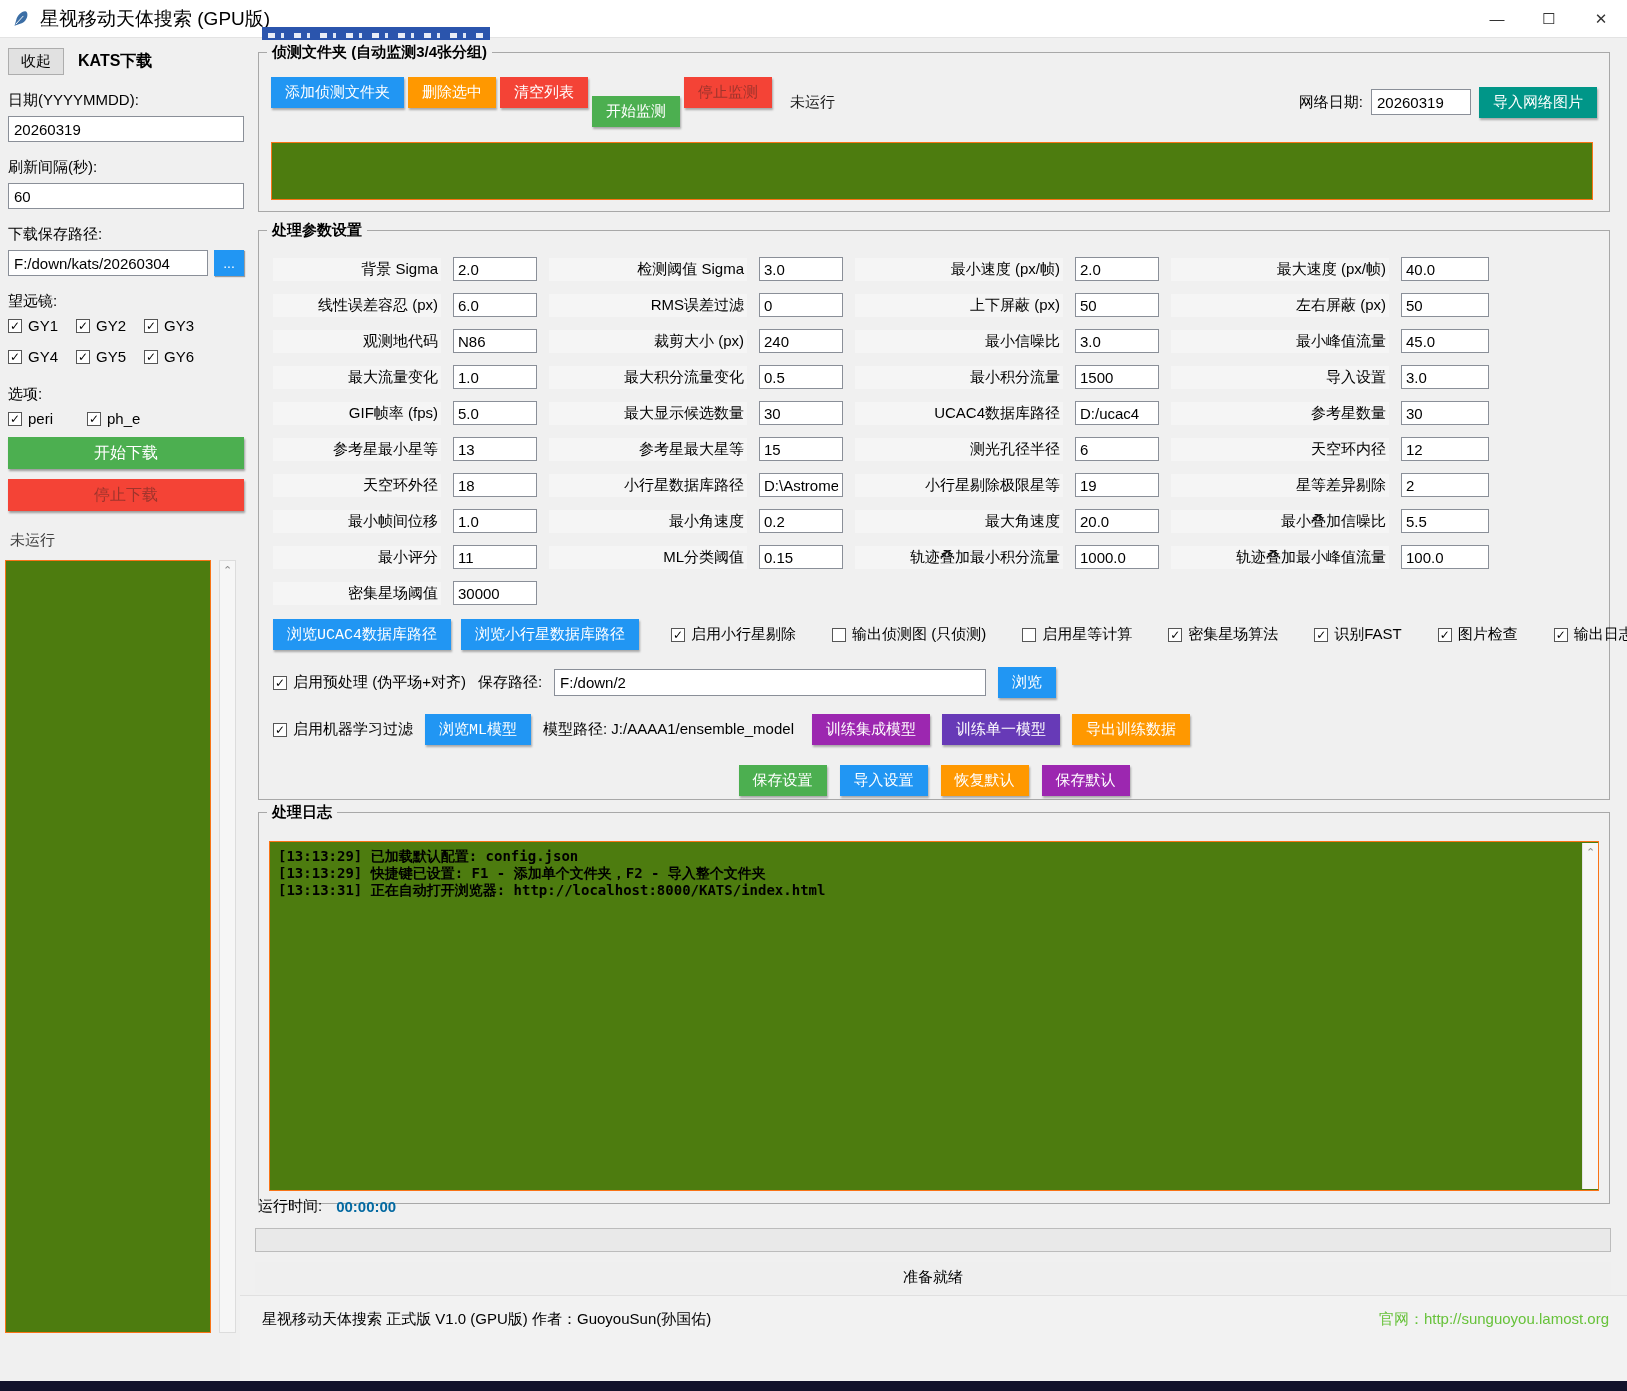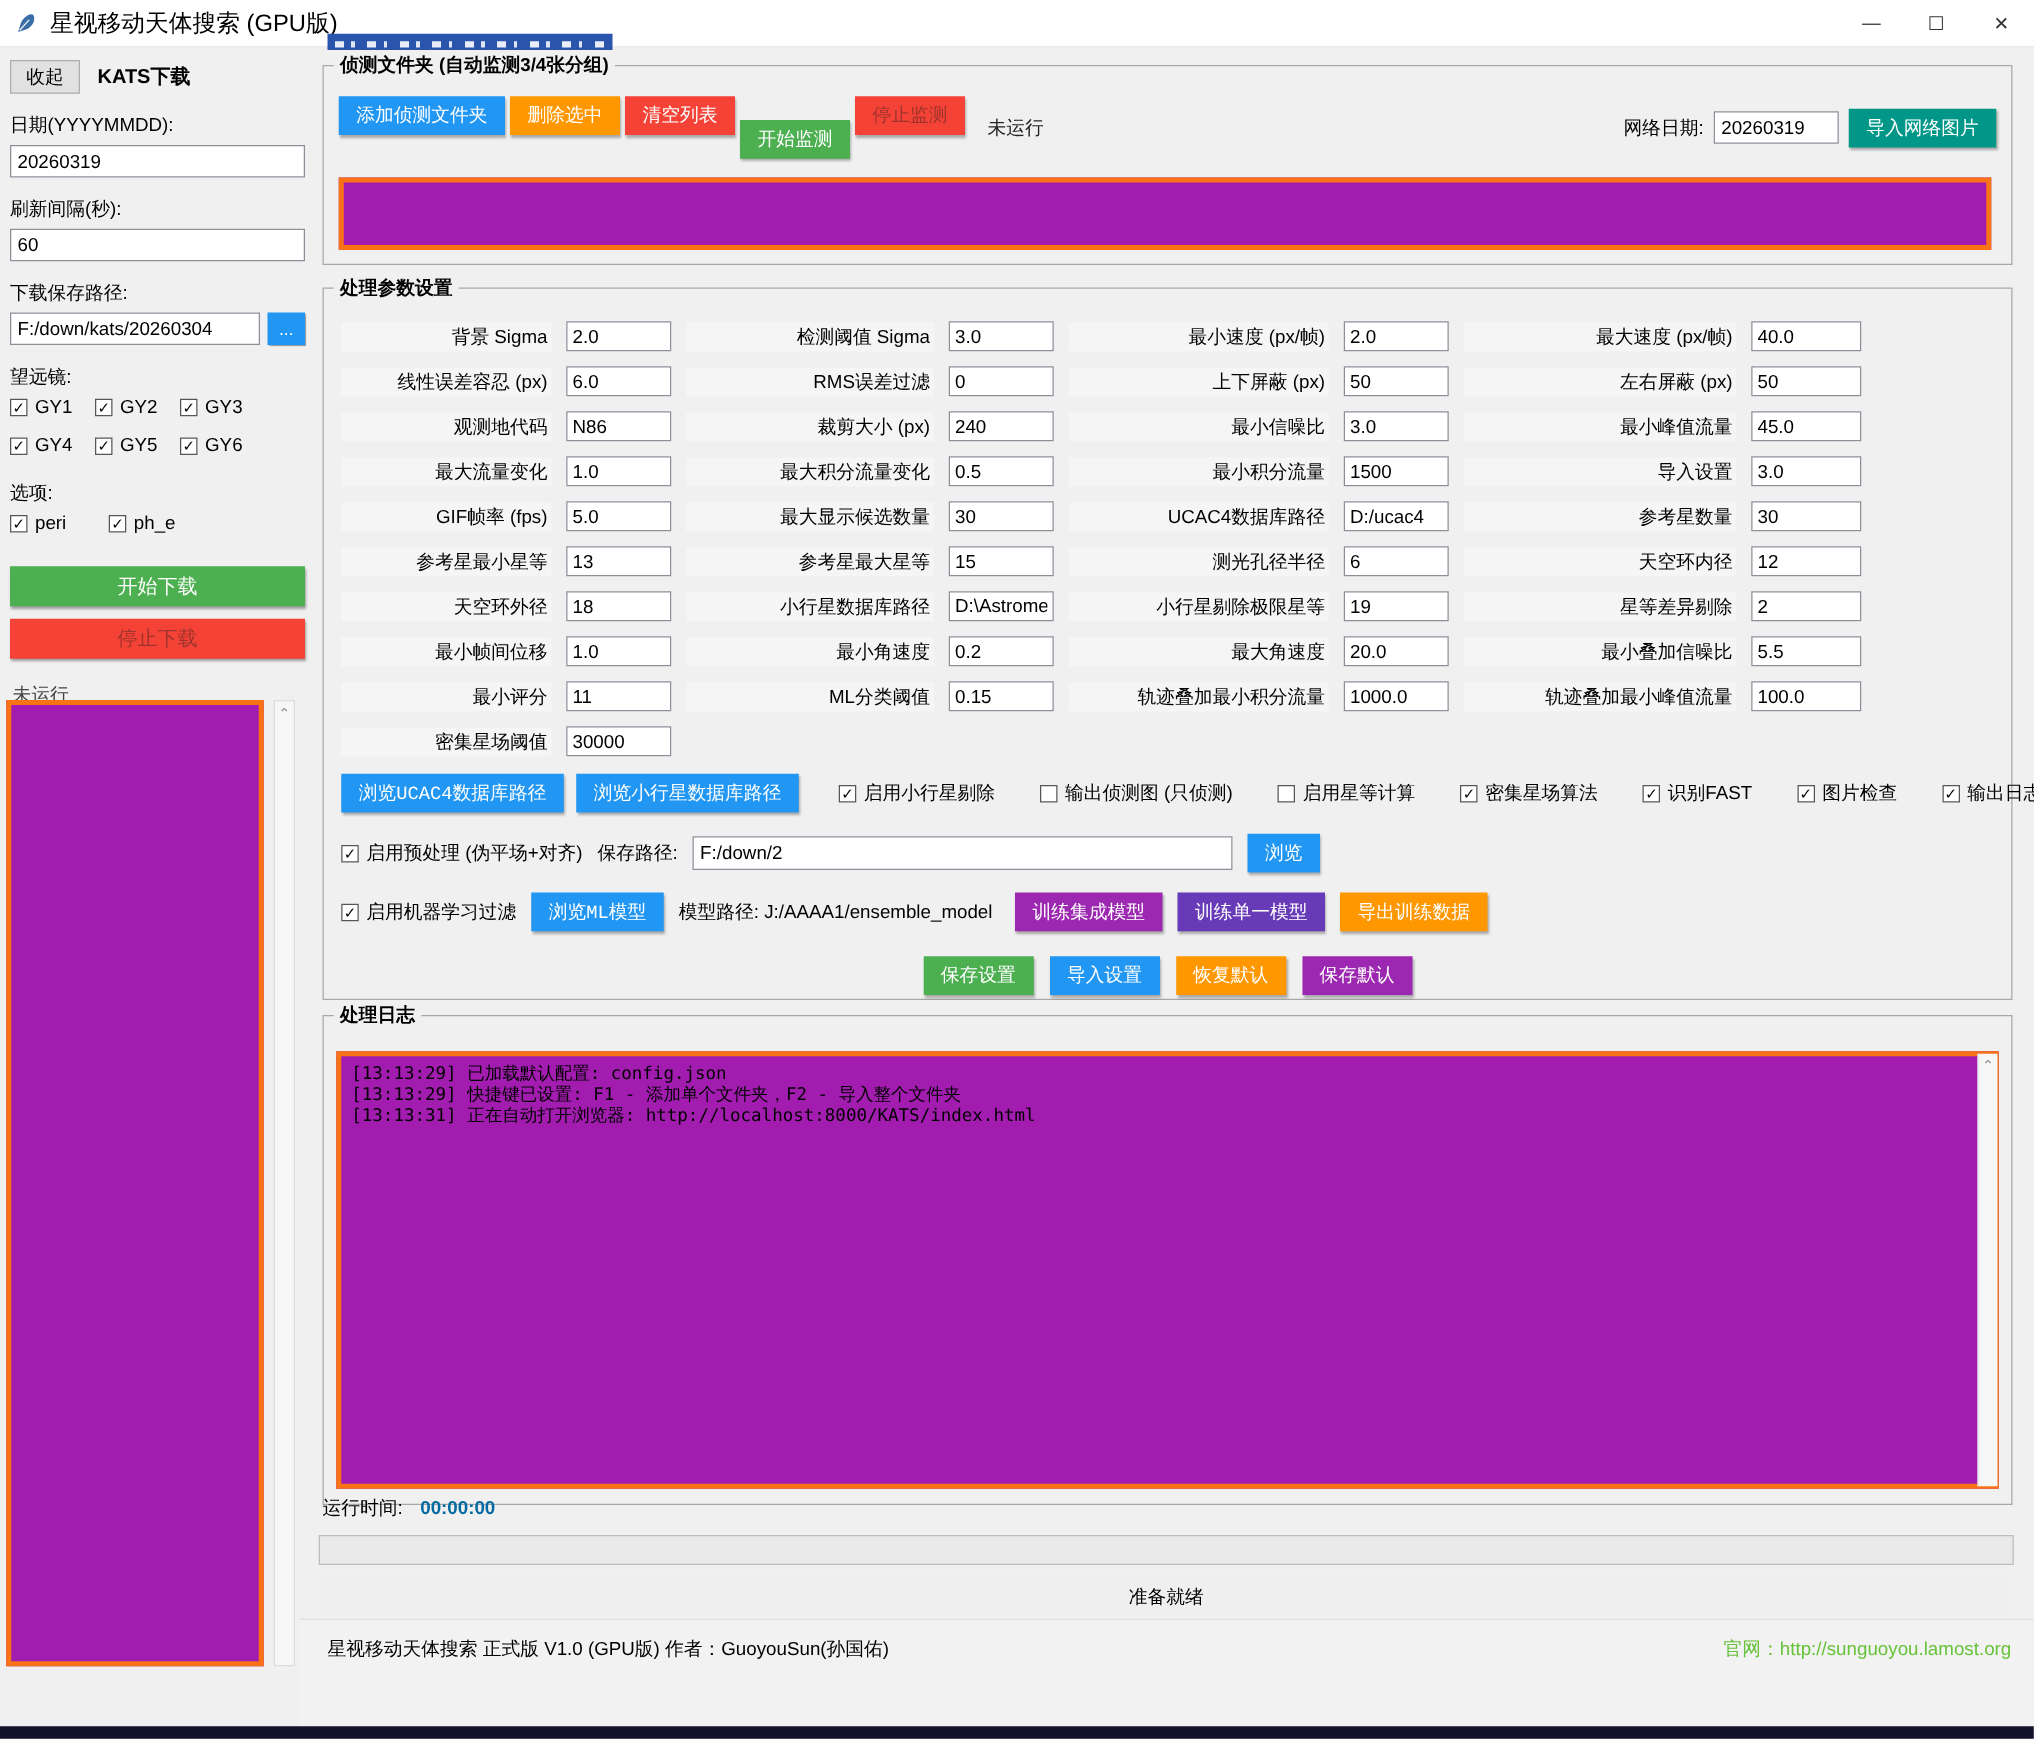--- a/index.html
+++ b/index.html
@@ -28,21 +28,21 @@
   .btn-dots { width:30px; background:#2196F3; color:#fff; border:none; font-size:14px; cursor:pointer;
     box-shadow:1px 1px 1px rgba(0,0,0,.35); }
   .cbwrap { display:flex; flex-wrap:wrap; row-gap:14px; }
   .cbitem { display:inline-flex; align-items:center; gap:6px; cursor:pointer; }
   .cbbox { width:14px; height:14px; background:#fff; border:1px solid #565656; font-size:12px; line-height:12px;
     font-weight:bold; text-align:center; color:#000; flex:0 0 auto; }
   .cbtext { white-space:nowrap; }
   .btn-big { display:block; width:100%; height:32px; border:none; color:#fff; font-size:16px; margin-top:10px;
     cursor:pointer; box-shadow:1px 2px 2px rgba(0,0,0,.35); font-family:"Liberation Sans",sans-serif; }
   .sb-status { color:#444; margin:20px 0 8px 2px; }
-  .listbox { background:#a21caf; border:4px solid #f97316; }
+  .listbox { background:#4d7c0f; border:1px solid #f97316;font-weight:bold; }
   .sb-list { position:absolute; left:5px; top:560px; width:206px; height:773px; }
   .vscroll { position:absolute; background:#f6f6f6; border:1px solid #dcdcdc; }
   .vscroll .arrow { display:block; text-align:center; color:#8a8a8a; font-size:11px; padding-top:3px; }
   .sb-scroll { left:219px; top:560px; width:17px; height:773px; }
 
   
   .group { position:absolute; border:1px solid #a8a8a8; background:#f0f0f0; }
   .group > .gtitle { position:absolute; top:-10px; left:8px; background:#f0f0f0; padding:0 5px; font-weight:bold; font-size:15px; }
   .g-monitor { left:258px; top:52px; width:1352px; height:160px; padding:24px 12px 0 12px; }
   .g-params  { left:258px; top:230px; width:1352px; height:570px; padding:26px 14px 0 14px; }
@@ -159,21 +159,21 @@
       <label class="cbitem">
         <span class="cbbox">✓</span>
         <span class="cbtext">peri</span>
       </label>
       <label class="cbitem">
         <span class="cbbox">✓</span>
         <span class="cbtext">ph_e</span>
       </label>
     </div>
 
-  <button class="btn-big" style="background:#4CAF50; margin-top:26px;">开始下载</button>
+  <button class="btn-big" style="background:#4CAF50; margin-top:10px;">开始下载</button>
   <button class="btn-big" style="background:#F44336; color:#9e342c;">停止下载</button>
 
   <div class="sb-status">未运行</div>
 </div>
 <div class="listbox sb-list"></div>
 <div class="vscroll sb-scroll">
     <span class="arrow">⌃</span>
   </div>
 
 <div class="artifact">

